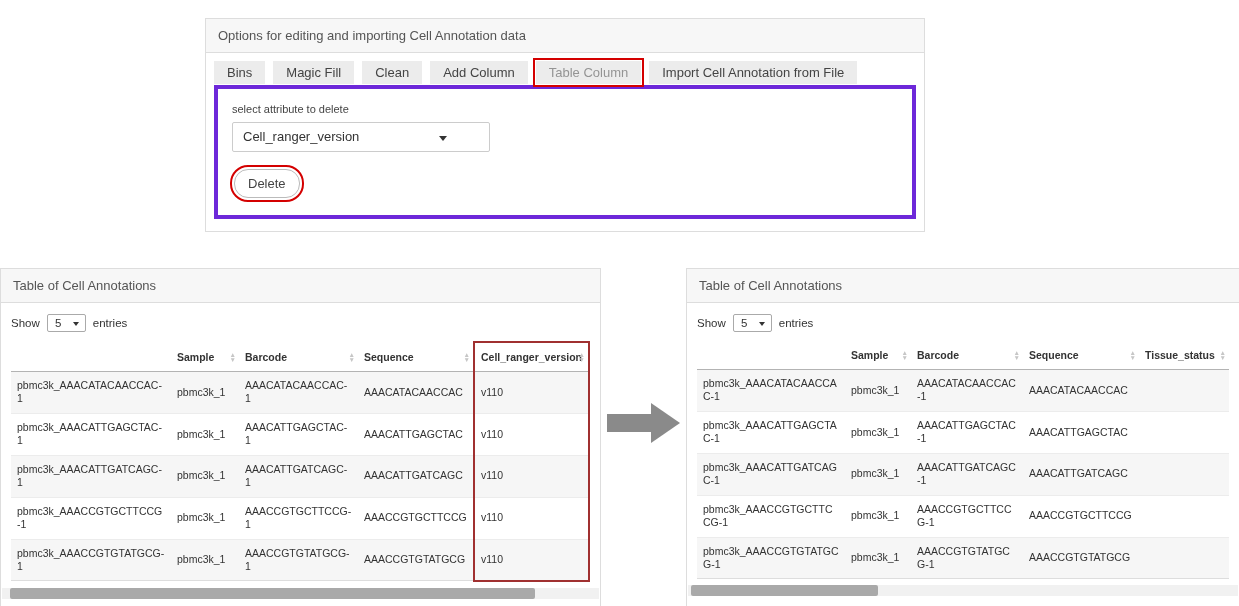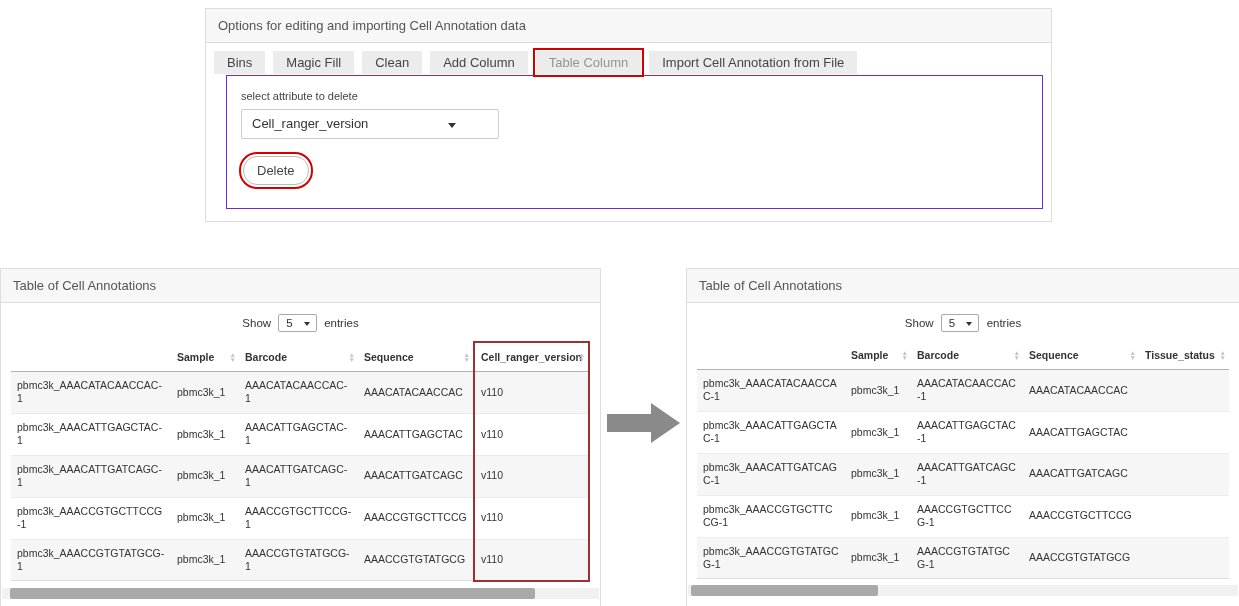--- a/index.html
+++ b/index.html
@@ -18,43 +18,42 @@
   }
   .panel-header {
     background: #f7f7f7;
     border-bottom: 1px solid #ddd;
     padding: 9px 12px;
     font-size: 13px;
     color: #555;
   }
 
   
-  .options-panel { left: 205px; top: 8px; width: 847px; }
+  .options-panel { left: 205px; top: 18px; width: 720px; }
   .options-body { padding: 8px 8px 12px 8px; }
   .tabs { display: flex; gap: 8px; flex-wrap: nowrap; }
   .tab {
     background: #ececec;
     padding: 4px 13px;
     font-size: 13px;
     color: #444;
     cursor: pointer;
     white-space: nowrap;
   }
   .tab.active {
     color: #949494;
     outline: 2px solid var(--annotation_red, #d40000);
     outline-offset: 1px;
   }
   .tab-content {
-    border: 1px solid #6d28d9;
+    border: 4px solid #6d28d9;
     margin-top: 1px;
     padding: 14px 14px;
     min-height: 134px;
     background: #fff;
-    margin-left: 12px;
   }
   .select-label { font-size: 11px; color: #444; }
   .select-box {
     position: relative;
     width: 258px;
     height: 30px;
     border: 1px solid #ccc;
     border-radius: 2px;
     background: #fff;
     margin-top: 7px;
@@ -89,21 +88,20 @@
   }
 
   
   .table-panel { top: 268px; height: 400px; }
   .tp-left  { left: 0px;   width: 601px; }
   .tp-right { left: 686px; width: 554px; }
   .dt-controls {
     padding: 11px 10px 9px 10px;
     font-size: 11.5px;
     color: #333;
-    text-align: center;
   }
   .mini-select {
     display: inline-block;
     border: 1px solid #aaa;
     border-radius: 2px;
     padding: 2px 6px 2px 7px;
     margin: 0 4px;
     font-size: 11.5px;
     cursor: pointer;
     background: #fff;

